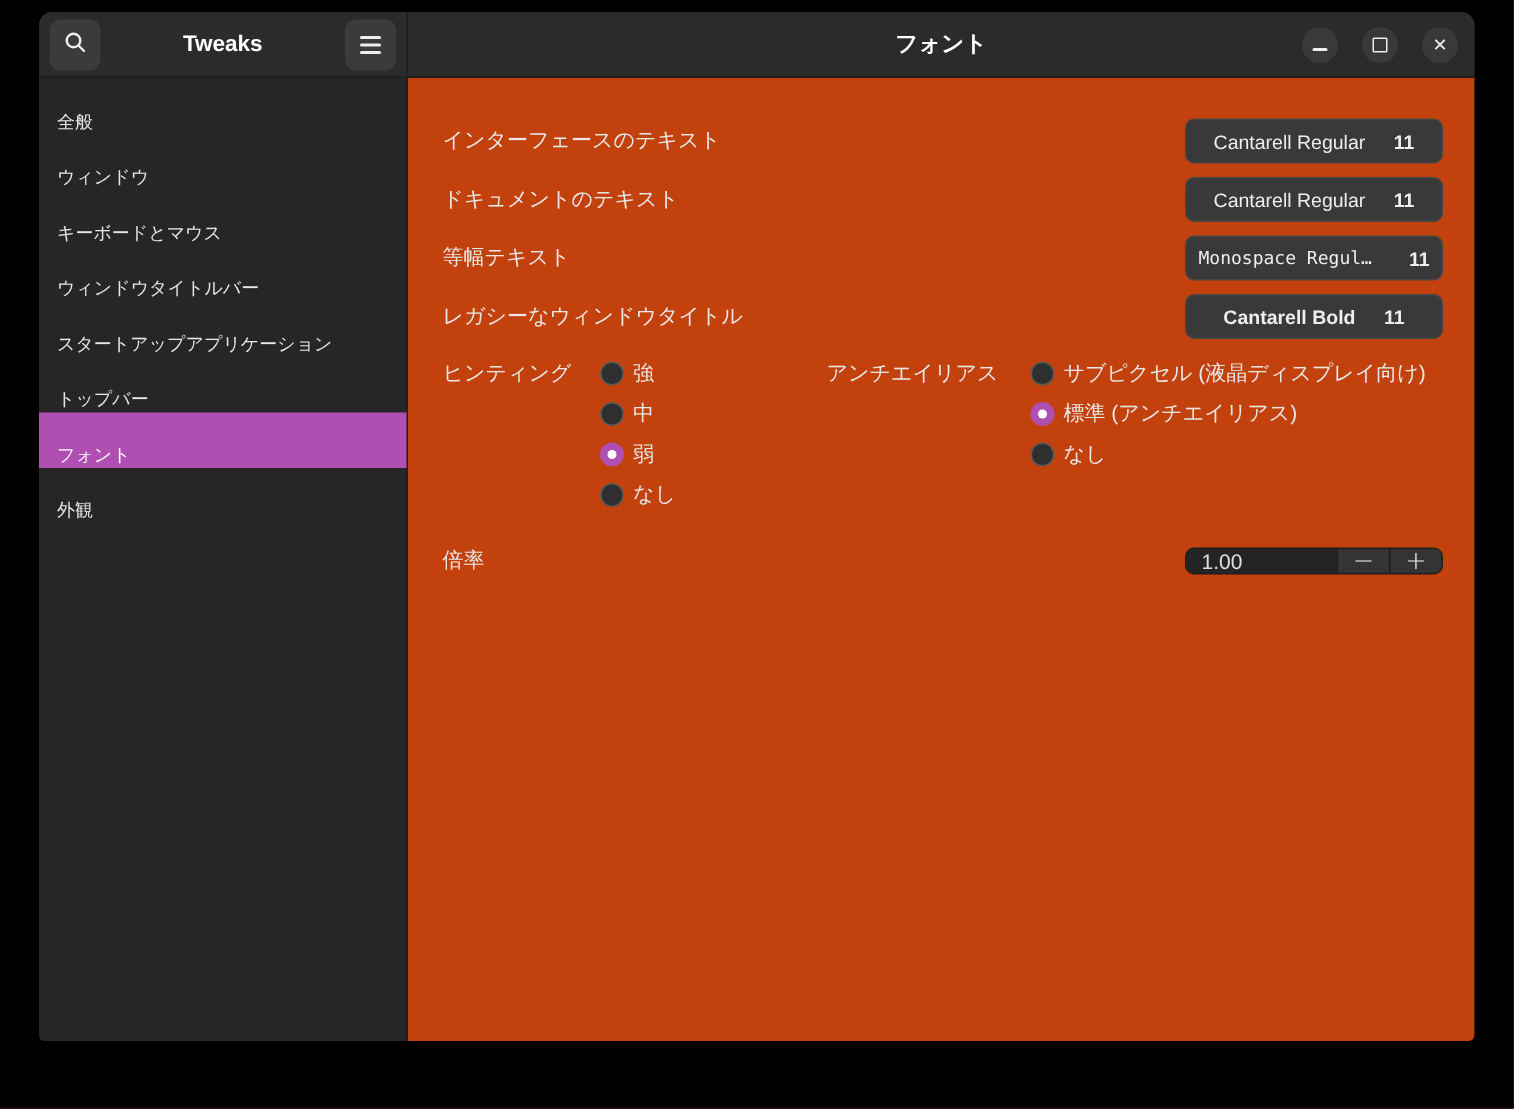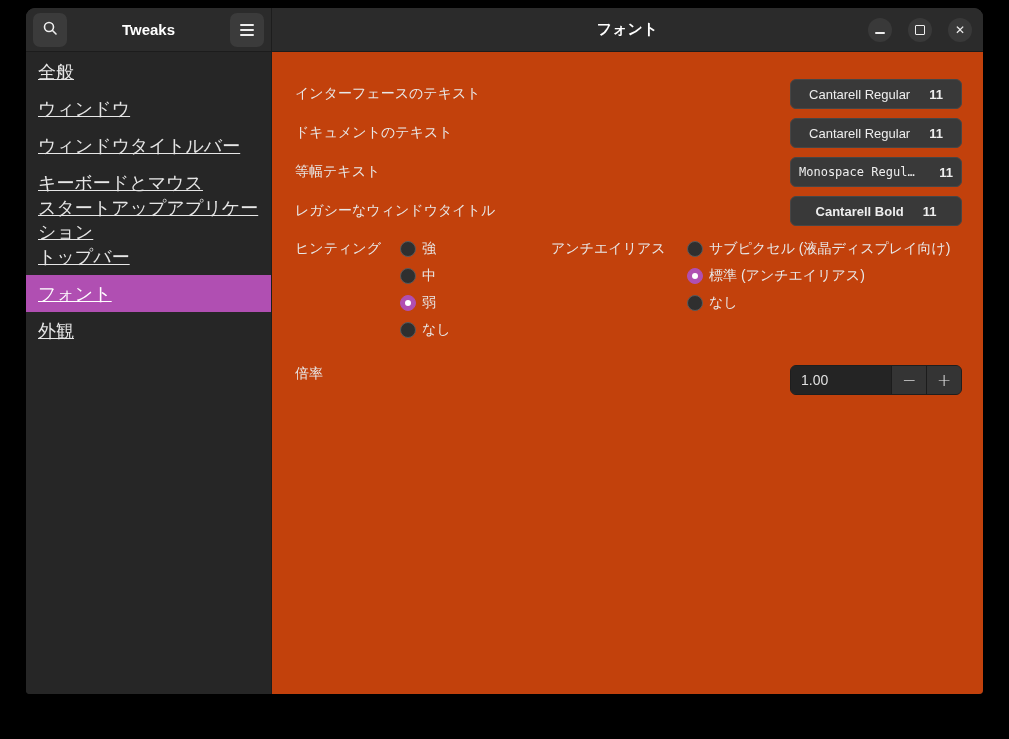--- a/index.html
+++ b/index.html
@@ -17,22 +17,22 @@
   .menu-icon{display:flex;flex-direction:column;gap:3px;}
   .menu-icon i{display:block;width:14px;height:2px;background:#eee;border-radius:1px;}
   .win-controls{position:absolute;right:11px;top:0;height:100%;display:flex;align-items:center;gap:16px;}
   .wc-btn{width:24px;height:24px;border-radius:50%;background:#393939;border:none;padding:0;
     display:flex;align-items:center;justify-content:center;color:#eee;cursor:pointer;position:relative;}
   .ic-min{display:block;width:10px;height:2px;background:#eee;margin-top:7px;border-radius:1px;}
   .ic-max{display:block;width:8px;height:8px;border:1.5px solid #eee;border-radius:1px;}
   .ic-close{font-size:12px;line-height:1;color:#eee;font-family:"DejaVu Sans",sans-serif;}
   
   .sidebar{background:#262626;border-right:1px solid #1d1d1d;padding-top:1px;}
-  .side-item{height:37px;display:flex;align-items:center;padding-left:12px;
-    font-size:18px;color:#e6e6e6;cursor:pointer;text-decoration:underline;}
+  .side-item{height:37px;display:flex;align-items:flex-end;padding-left:12px;
+    font-size:12px;color:#e6e6e6;cursor:pointer;}
   .side-item.active{background:var(--accent,#b04fb2);color:#fff;}
   
   .content{background:#c2410c;padding:27px 21px 0 23px;color:#e8e8e8;font-size:14px;}
   .font-row{display:flex;align-items:center;justify-content:space-between;height:30px;margin-bottom:9px;}
   .row-label{color:#e8e8e8;}
   .font-btn{width:172px;height:30px;box-sizing:border-box;border-radius:6px;background:#393939;
     border:1px solid #464646;color:#eee;display:flex;align-items:center;justify-content:center;
     gap:19px;font-size:13px;cursor:pointer;padding:0 8px;white-space:nowrap;}
   .font-btn .fname{overflow:hidden;text-overflow:ellipsis;}
   .font-btn.bold .fname{font-weight:bold;}
@@ -47,21 +47,21 @@
   .rg-aa .rg-label{width:136px;}
   .radio-list{display:flex;flex-direction:column;}
   .radio-row{height:27px;display:flex;align-items:center;gap:6px;cursor:pointer;}
   .radio{width:16px;height:16px;border-radius:50%;box-sizing:border-box;
     background:#2f2f2f;border:1px solid #5a5a5a;position:relative;flex:0 0 auto;}
   .radio-row.selected .radio{background:var(--accent,#b04fb2);border-color:var(--accent,#b04fb2);}
   .radio-row.selected .radio::after{content:'';position:absolute;left:50%;top:50%;width:6px;height:6px;
     margin:-3px 0 0 -3px;border-radius:50%;background:#fff;}
   
   .scale-row{display:flex;align-items:flex-start;justify-content:space-between;height:30px;margin-top:22px;}
-  .spin{width:172px;height:30px;box-sizing:border-box;border-radius:6px;overflow:hidden;
+  .spin{width:172px;height:18px;box-sizing:border-box;border-radius:6px;overflow:hidden;
     display:flex;background:#343434;border:1px solid #1e1e1e;}
   .spin-entry{flex:1;min-width:0;background:#242424;border:none;outline:none;color:#e0e0e0;
     font-size:14px;padding:0 0 0 10px;font-family:"Liberation Sans",sans-serif;}
   .spin-btn{width:35px;flex:0 0 auto;background:#343434;border:none;border-left:1px solid #1c1c1c;
     color:#e8e8e8;font-size:17px;font-weight:300;display:flex;align-items:center;justify-content:center;
     cursor:pointer;padding:0;font-family:"DejaVu Sans",sans-serif;}
 </style>
 </head>
 <body>
 
@@ -102,24 +102,24 @@
   </div>
 
   <nav class="sidebar">
     <div class="side-item">
         <span>全般</span>
       </div>
     <div class="side-item">
         <span>ウィンドウ</span>
       </div>
     <div class="side-item">
+        <span>キーボードとマウス</span>
+      </div>
+    <div class="side-item">
         <span>ウィンドウタイトルバー</span>
-      </div>
-    <div class="side-item">
-        <span>キーボードとマウス</span>
       </div>
     <div class="side-item">
         <span>スタートアップアプリケーション</span>
       </div>
     <div class="side-item">
         <span>トップバー</span>
       </div>
     <div class="side-item active">
         <span>フォント</span>
       </div>

